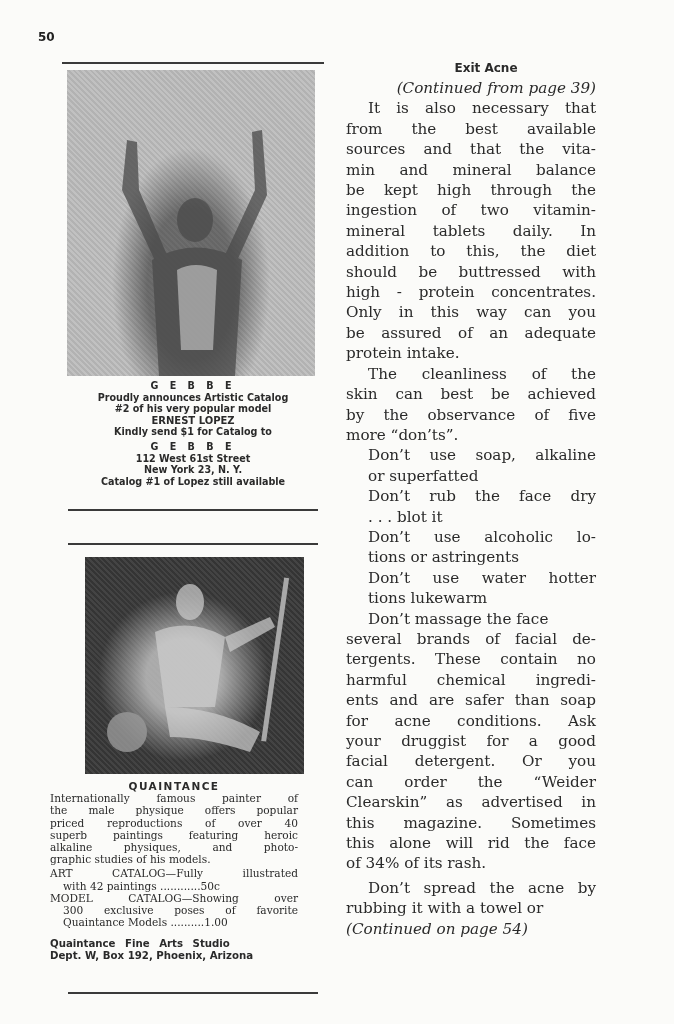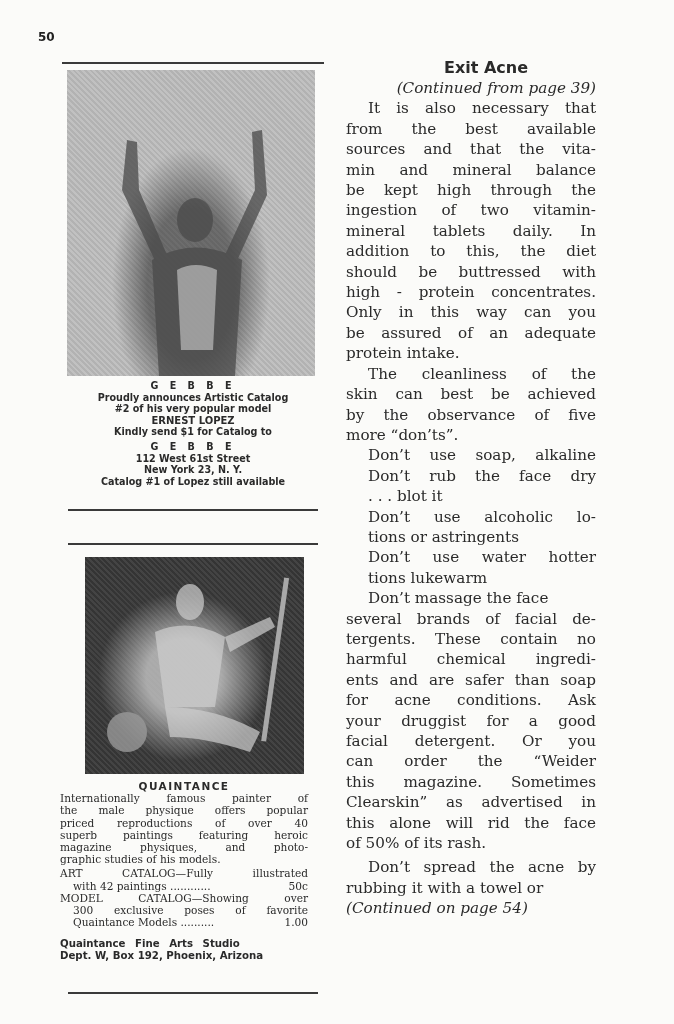--- a/index.html
+++ b/index.html
@@ -30,40 +30,40 @@
         radial-gradient(ellipse at 45% 55%, rgba(190,190,190,0.85) 0 22%, rgba(60,60,60,0.2) 50%, rgba(0,0,0,0) 70%),
         repeating-linear-gradient(45deg, rgba(0,0,0,0.1) 0 2px, rgba(255,255,255,0.05) 2px 4px);
     }
     .photo svg { position: absolute; left: 0; top: 0; width: 100%; height: 100%; }
     .ad1 {
       position: absolute; left: 62px; top: 380px; width: 262px; text-align: center;
       font-family: "DejaVu Sans", sans-serif; font-weight: bold; font-size: 9.6px; line-height: 11.6px; color: #2a2a2a;
     }
     .ad1 .spaced { letter-spacing: 4px; }
     .ad2 {
-      position: absolute; left: 60px; top: 780px; width: 248px;
+      position: absolute; left: 50px; top: 780px; width: 248px;
       font-family: "DejaVu Serif", serif; font-size: 10.6px; line-height: 12.2px; color: #2a2a2a;
     }
     .ad2 .name {
       text-align: center; font-family: "DejaVu Sans", sans-serif; font-weight: bold; letter-spacing: 1.5px; font-size: 10.5px;
     }
     .ad2 .blurb { text-align: justify; text-align-last: justify; }
     .ad2 .blurb.last { text-align-last: left; }
     .ad2 .cat { margin-top: 2px; }
-    .ad2 .line { display: flex; justify-content: space-between; }
+    .ad2 .line { display: flex; }
     .ad2 .indent { padding-left: 13px; }
     .ad2 .studio {
       margin-top: 10px; text-align: left; font-family: "DejaVu Sans", sans-serif; font-weight: bold; font-size: 10.2px; line-height: 12px;
     }
     .article {
       position: absolute; left: 346px; top: 58px; width: 250px;
       font-family: "DejaVu Serif", serif; font-size: 15.2px; line-height: 20.4px; color: #2a2a2a;
     }
     .article .title {
-      text-align: center; font-family: "DejaVu Sans", sans-serif; font-weight: bold; font-size: 16px; line-height: 20px; margin-left: 30px;
+      text-align: center; font-family: "DejaVu Sans", sans-serif; font-weight: bold; font-size: 12px; line-height: 20px; margin-left: 30px;
     }
     .article .cont { font-style: italic; text-align: right; }
     .article .j { text-align: justify; text-align-last: justify; }
     .article .j.end { text-align-last: left; }
     .article .ind { padding-left: 22px; }
     .article .li { padding-left: 22px; }
     .article .contnext { font-style: italic; text-align: left; }
   </style>
 </head>
 <body>
@@ -109,21 +109,21 @@
     <rect x="188" y="20" width="5" height="165" fill="#a8a8a8" transform="rotate(8 190 100)"></rect>
     <circle cx="42" cy="175" r="20" fill="#9a9a9a" opacity="0.8"></circle>
   </svg>
 </div>
 <div class="ad2">
   <div class="name">QUAINTANCE</div>
   <div class="blurb">Internationally famous painter of</div>
   <div class="blurb">the male physique offers popular</div>
   <div class="blurb">priced reproductions of over 40</div>
   <div class="blurb">superb paintings featuring heroic</div>
-  <div class="blurb">magazine physiques, and photo-</div>
+  <div class="blurb">alkaline physiques, and photo-</div>
   <div class="blurb last">graphic studies of his models.</div>
   <div class="cat blurb">ART CATALOG—Fully illustrated</div>
   <div class="line indent">
     <span>with 42 paintings ............</span>
     <span>50c</span>
   </div>
   <div class="blurb">MODEL CATALOG—Showing over</div>
   <div class="blurb indent">300 exclusive poses of favorite</div>
   <div class="line indent">
     <span>Quaintance Models ..........</span>
@@ -156,20 +156,21 @@
     </div>
   <div id="p2">
       <div class="j ind">The cleanliness of the</div>
       <div class="j">skin can best be achieved</div>
       <div class="j">by the observance of five</div>
       <div class="j end">more “don’ts”.</div>
     </div>
   <div id="donts">
       <div class="li">
         <div class="j">Don’t use soap, alkaline</div>
+        <div class="j end">or superfatted</div>
       </div>
       <div class="li">
         <div class="j">Don’t rub the face dry</div>
         <div class="j end">. . . blot it</div>
       </div>
       <div class="li">
         <div class="j">Don’t use alcoholic lo-</div>
         <div class="j end">tions or astringents</div>
       </div>
       <div class="li">
@@ -182,23 +183,23 @@
     </div>
   <div id="p3">
       <div class="j">several brands of facial de-</div>
       <div class="j">tergents. These contain no</div>
       <div class="j">harmful chemical ingredi-</div>
       <div class="j">ents and are safer than soap</div>
       <div class="j">for acne conditions. Ask</div>
       <div class="j">your druggist for a good</div>
       <div class="j">facial detergent. Or you</div>
       <div class="j">can order the “Weider</div>
+      <div class="j">Clearskin” as advertised in</div>
       <div class="j">this magazine. Sometimes</div>
-      <div class="j">Clearskin” as advertised in</div>
       <div class="j">this alone will rid the face</div>
-      <div class="j end">of 50% of its rash.</div>
+      <div class="j end">of 34% of its rash.</div>
     </div>
   <div id="p4" style="margin-top:4px;">
       <div class="j ind">Don’t spread the acne by</div>
       <div class="j end">rubbing it with a towel or</div>
     </div>
   <div class="contnext">(Continued on page 54)</div>
 </div>
 
 </body></html>

